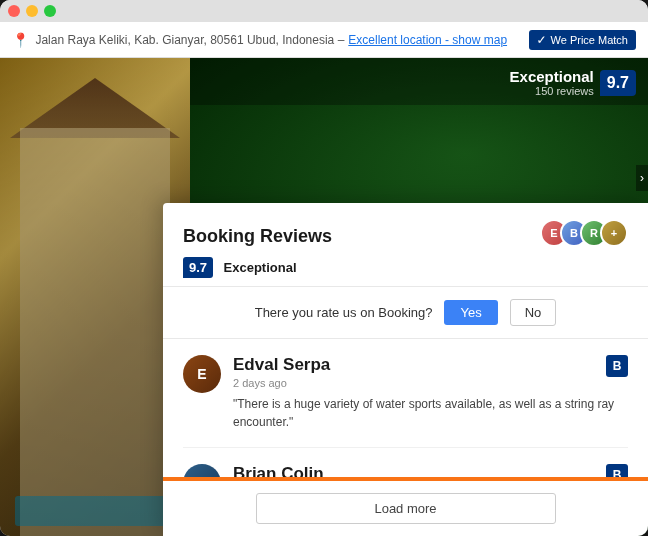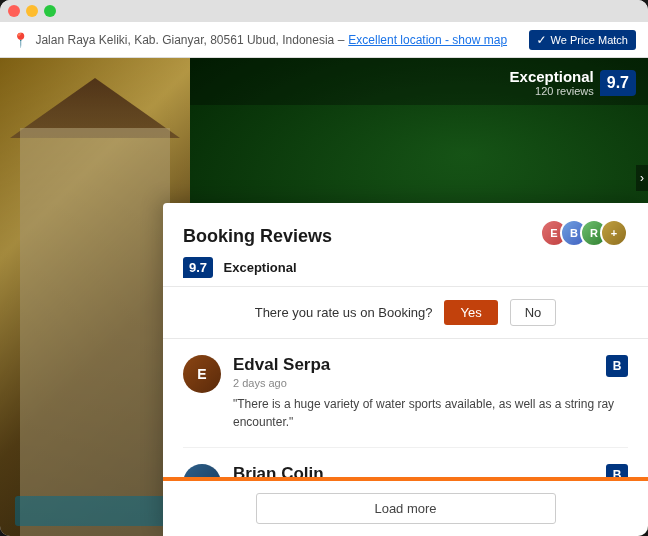--- a/index.html
+++ b/index.html
@@ -309,21 +309,21 @@
       justify-content: center;
       gap: 12px;
       padding: 12px 20px;
       border-bottom: 1px solid #e8e8e8;
     }
     .rating-question {
       font-size: 13px;
       color: #333;
     }
     .btn-yes {
-      background: #c2410c;
+      background: #3b82f6;
       color: white;
       border: none;
       padding: 5px 16px;
       border-radius: 3px;
       font-size: 13px;
       cursor: pointer;
       font-weight: 500;
     }
     .btn-no {
       background: white;
@@ -465,21 +465,21 @@
         <div class="villa-pool"></div>
       </div>
 
       <div class="photo-top-right">
 
         <div class="rating-overlay">
           <div class="rating-box">
             <div class="rating-row">
               <div>
                 <div class="rating-label">Exceptional</div>
-                <div class="rating-count">120 reviews</div>
+                <div class="rating-count">150 reviews</div>
               </div>
               <div class="rating-score">9.7</div>
             </div>
           </div>
         </div>
 
         <div class="scroll-arrow">›</div>
 
         <div class="review-text-overlay">
           <span>Love the ambience of the villa! It had a really relaxing vibe and was a place to reconnect and recharge. The hosts were really nice and helpful, and always had</span>

